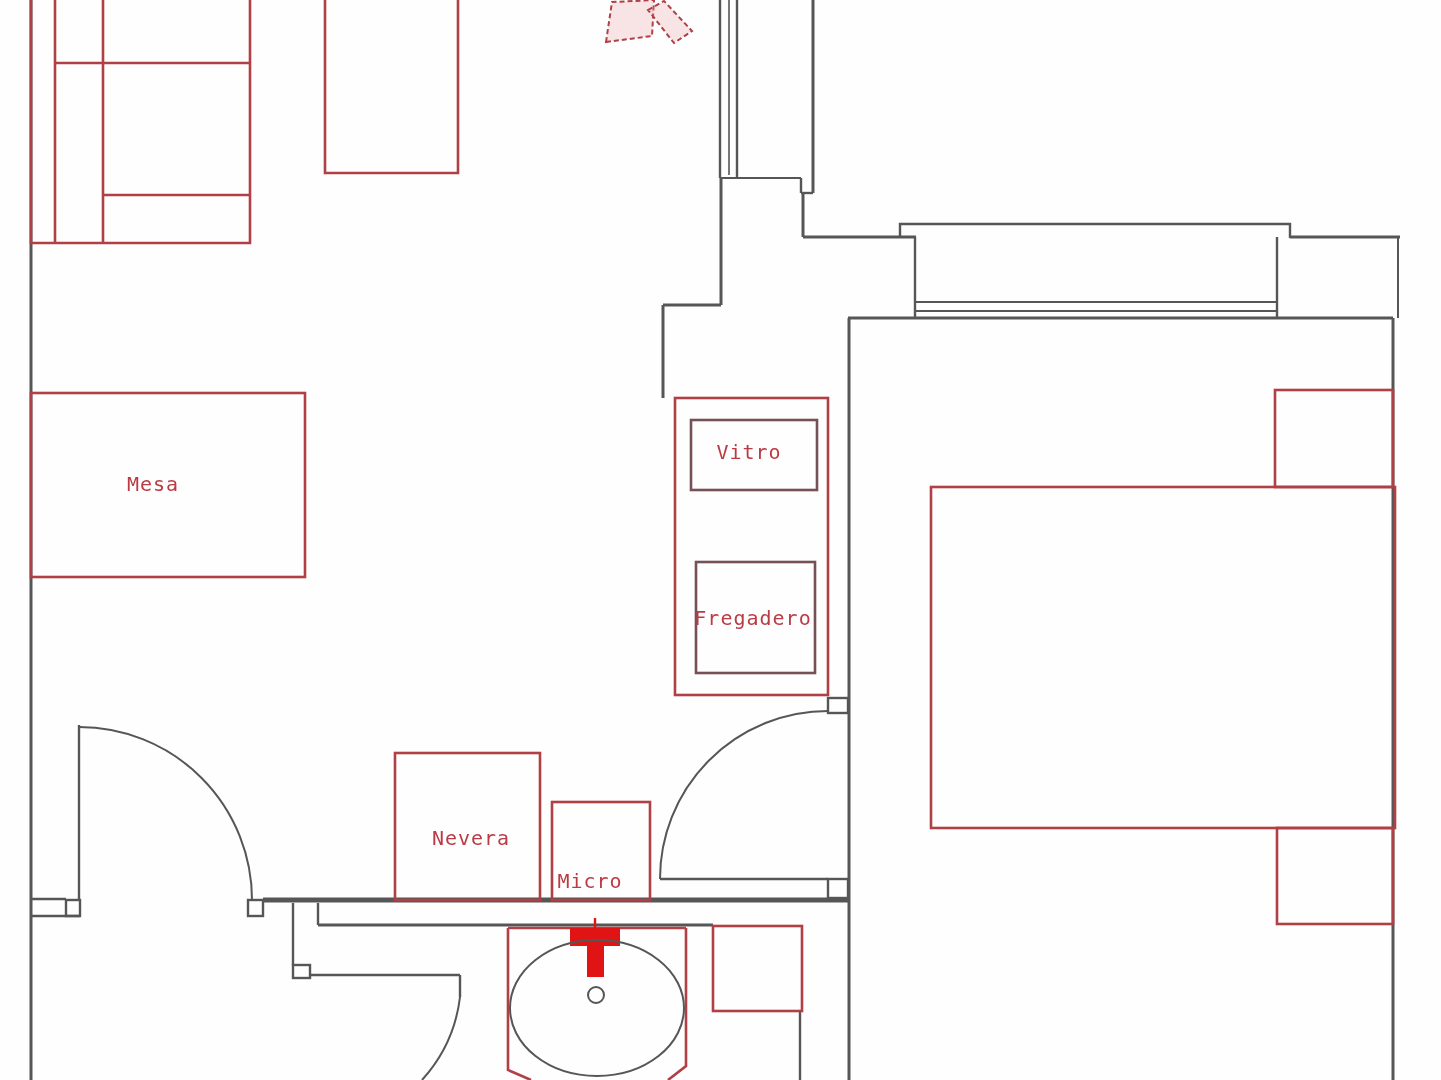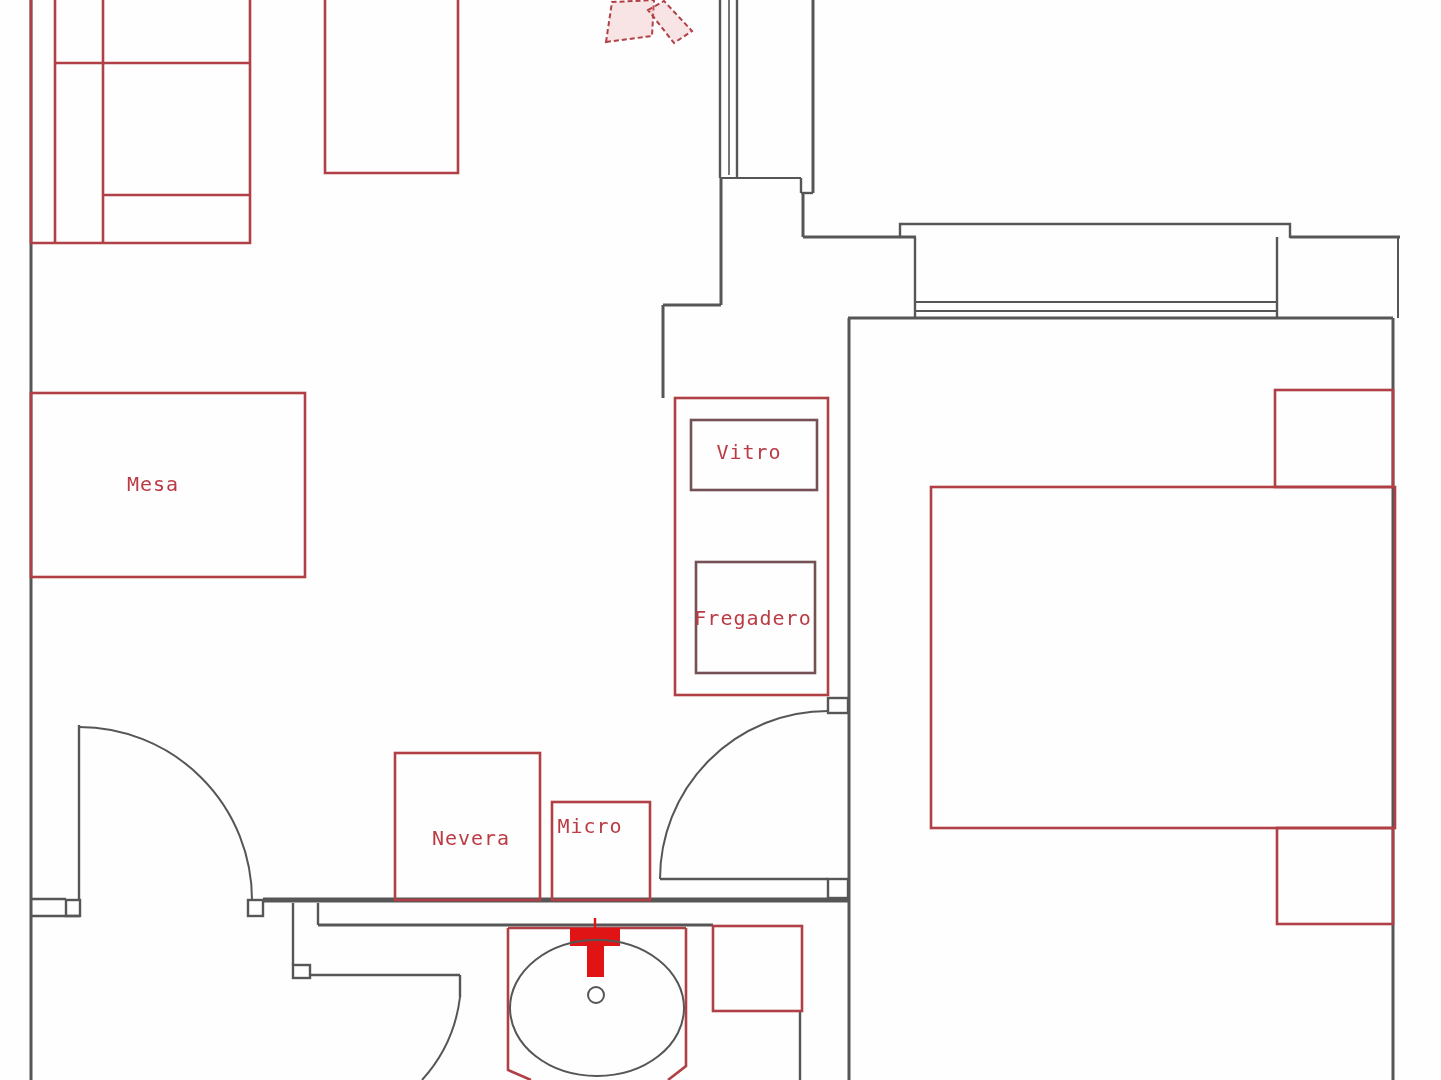--- a/index.html
+++ b/index.html
@@ -131,14 +131,14 @@
     <g>
       <ellipse class="fx" cx="597" cy="1008" rx="87" ry="68"></ellipse>
       <circle class="fx" cx="596" cy="995" r="8"></circle>
     </g>
   </svg>
 
   <div class="lbl" style="left:153px; top:484px;">Mesa</div>
   <div class="lbl" style="left:749px; top:452px;">Vitro</div>
   <div class="lbl" style="left:753px; top:618px;text-align:center;">Fregadero</div>
   <div class="lbl" style="left:471px; top:822px;margin-top:16px;">Nevera</div>
-  <div class="lbl" style="left:590px; top:826px;">Micro</div>
+  <div class="lbl" style="left:590px; top:881px;">Micro</div>
 </div>
 
 </body></html>

